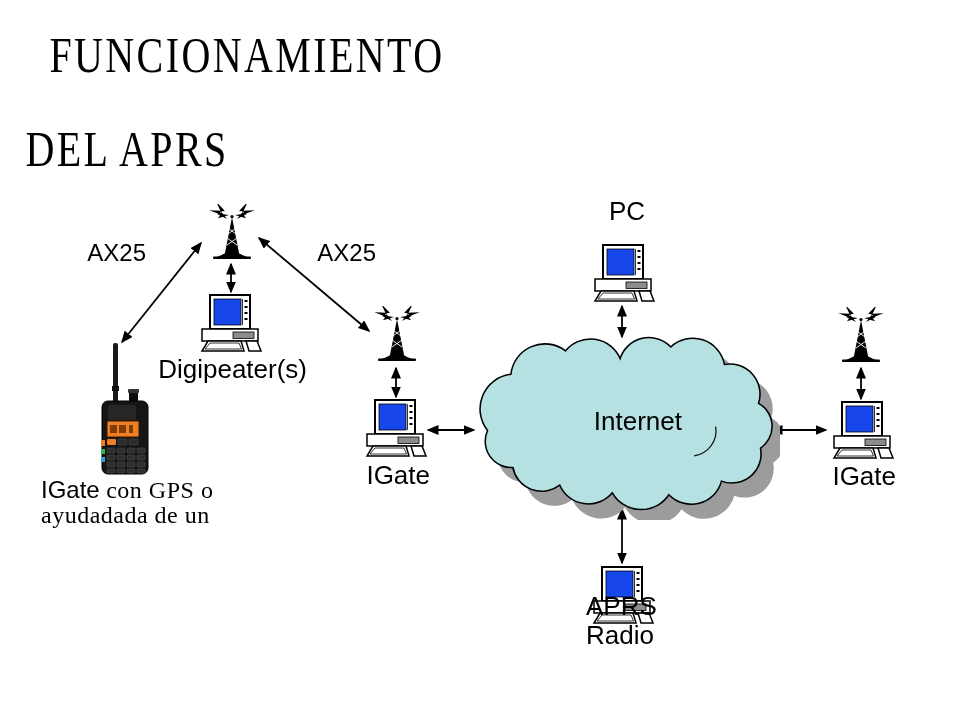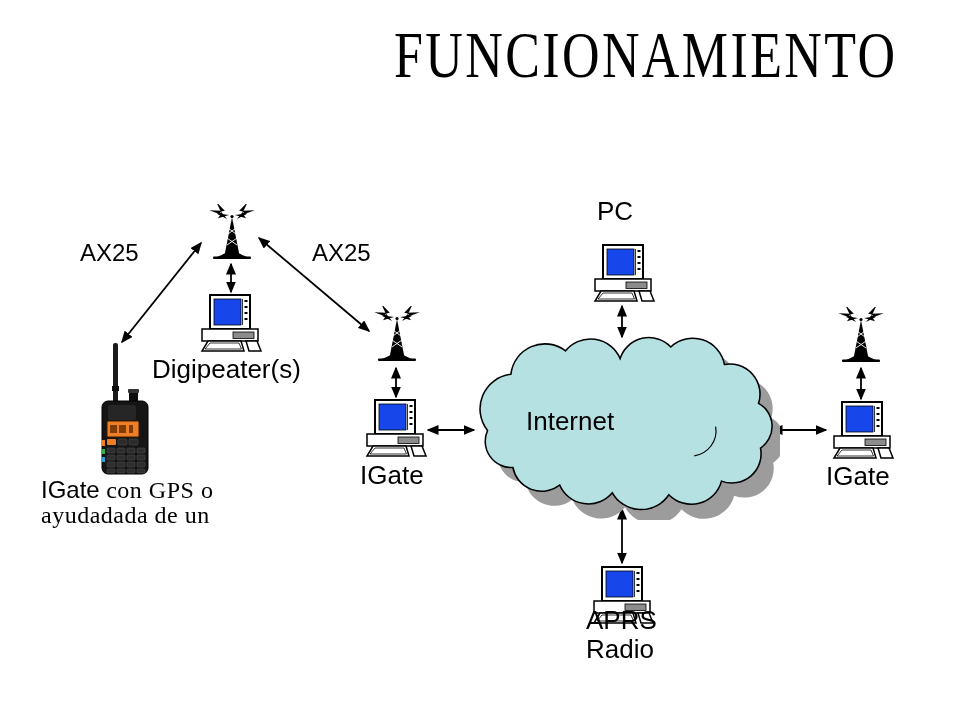--- a/index.html
+++ b/index.html
@@ -2,29 +2,29 @@
 <html><head>
 <meta charset="utf-8">
 <style>
   html,body{margin:0;padding:0;background:#ffffff;}
   #slide{
     position:relative;width:960px;height:720px;background:#ffffff;overflow:hidden;
     font-family:"Liberation Sans",sans-serif;color:#000;
   }
   
   #title{
-    position:absolute;left:0;top:8px;width:960px;text-align:right;
+    position:absolute;left:0;top:8px;width:960px;text-align:left;
     font-family:"Liberation Serif",serif;font-weight:400;
-    font-size:65px;line-height:94px;letter-spacing:3px;color:#000;
+    font-size:50px;line-height:94px;letter-spacing:3px;color:#000;
   }
   #title .tline{display:inline-block;transform:scaleX(.8);transform-origin:50% 50%;white-space:nowrap;}
   
   .abs{position:absolute;}
   .lbl{position:absolute;font-size:26px;line-height:28px;color:#000;white-space:nowrap;}
-  .center{text-align:left;}
+  .center{text-align:right;}
   
   #radio-caption{position:absolute;left:41px;top:477px;width:250px;font-size:24px;line-height:25px;}
   #radio-caption .serif{font-family:"Liberation Serif",serif;letter-spacing:.5px;}
   #radio-caption .sans{font-family:"Liberation Sans",sans-serif;}
   svg{display:block;}
 </style>
 </head>
 <body>
 
 <div id="slide">
@@ -62,20 +62,21 @@
         <use href="#bolt-def" transform="translate(29,11) rotate(-14)"></use>
         <use href="#bolt-def" transform="translate(27,15) rotate(30)"></use>
         <use href="#bolt-def" transform="translate(35,11) scale(-1,1) rotate(-14)"></use>
         <use href="#bolt-def" transform="translate(37,15) scale(-1,1) rotate(30)"></use>
       </g>
     </defs>
   </svg>
 
   <div id="title">
     <div><span class="tline">FUNCIONAMIENTO</span></div>
+    <div><span class="tline">DEL APRS</span></div>
   </div>
 
   <svg class="abs" style="left:0;top:0" width="960" height="720" viewBox="0 0 960 720">
     <g stroke="#000" stroke-width="1.8" fill="none">
       <line x1="122" y1="342" x2="201" y2="243" marker-start="url(#ah)" marker-end="url(#ah)"></line>
       <line x1="259" y1="238" x2="369" y2="331" marker-start="url(#ah)" marker-end="url(#ah)"></line>
       <line x1="231" y1="264" x2="231" y2="292" marker-start="url(#ah)" marker-end="url(#ah)"></line>
       <line x1="396" y1="368" x2="396" y2="397" marker-start="url(#ah)" marker-end="url(#ah)"></line>
       <line x1="428" y1="430" x2="474" y2="430" marker-start="url(#ah)" marker-end="url(#ah)"></line>
       <line x1="772" y1="430" x2="826" y2="430" marker-start="url(#ah)" marker-end="url(#ah)"></line>
@@ -161,21 +162,21 @@
   <div class="lbl center" style="left:312px;top:239px;width:64px;font-size:24px">AX25</div>
 
   <div class="lbl center" style="left:152px;top:355px;width:155px">Digipeater(s)</div>
 
   <div class="lbl center" style="left:360px;top:461px;width:70px">IGate</div>
 
   <div class="lbl center" style="left:826px;top:462px;width:70px">IGate</div>
 
   <div class="lbl center" style="left:597px;top:197px;width:48px">PC</div>
 
-  <div class="lbl" style="left:586px;top:606px;line-height:29px">
+  <div class="lbl" style="left:586px;top:592px;line-height:29px">
     <div>APRS</div>
     <div>Radio</div>
   </div>
 
   <div id="radio-caption">
     <div><span class="sans">IGate</span><span class="serif"> con GPS o</span></div>
     <div class="serif">ayudadada de un</div>
   </div>
 
 </div>

